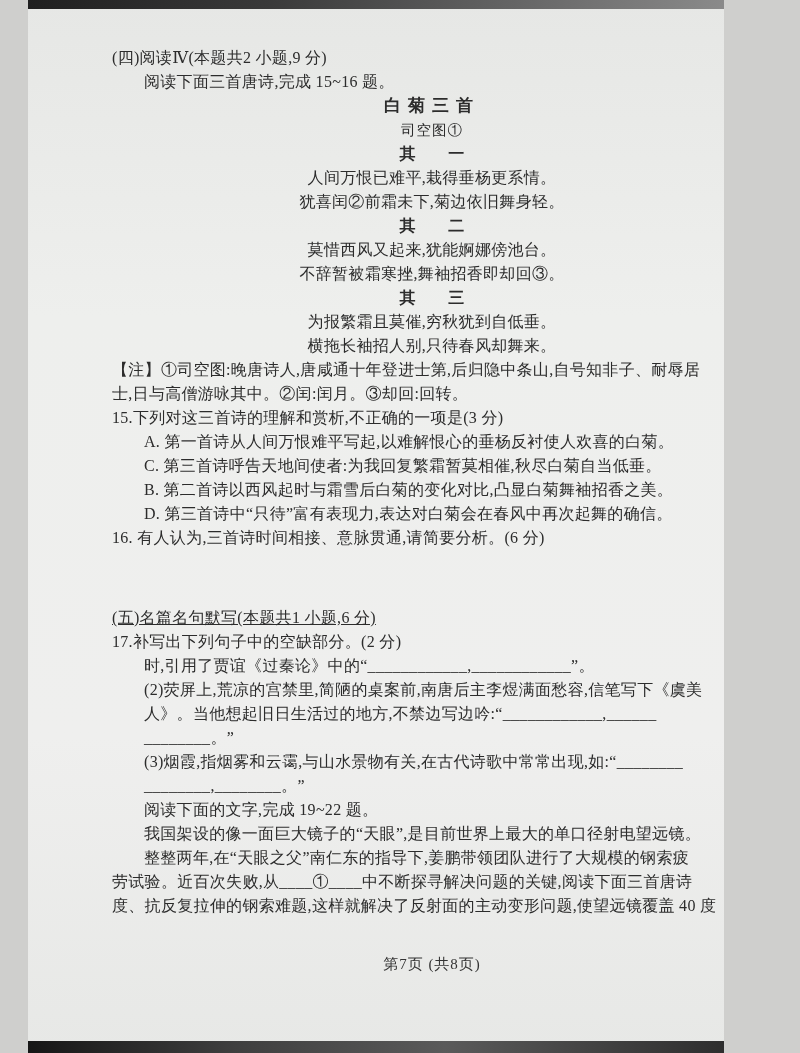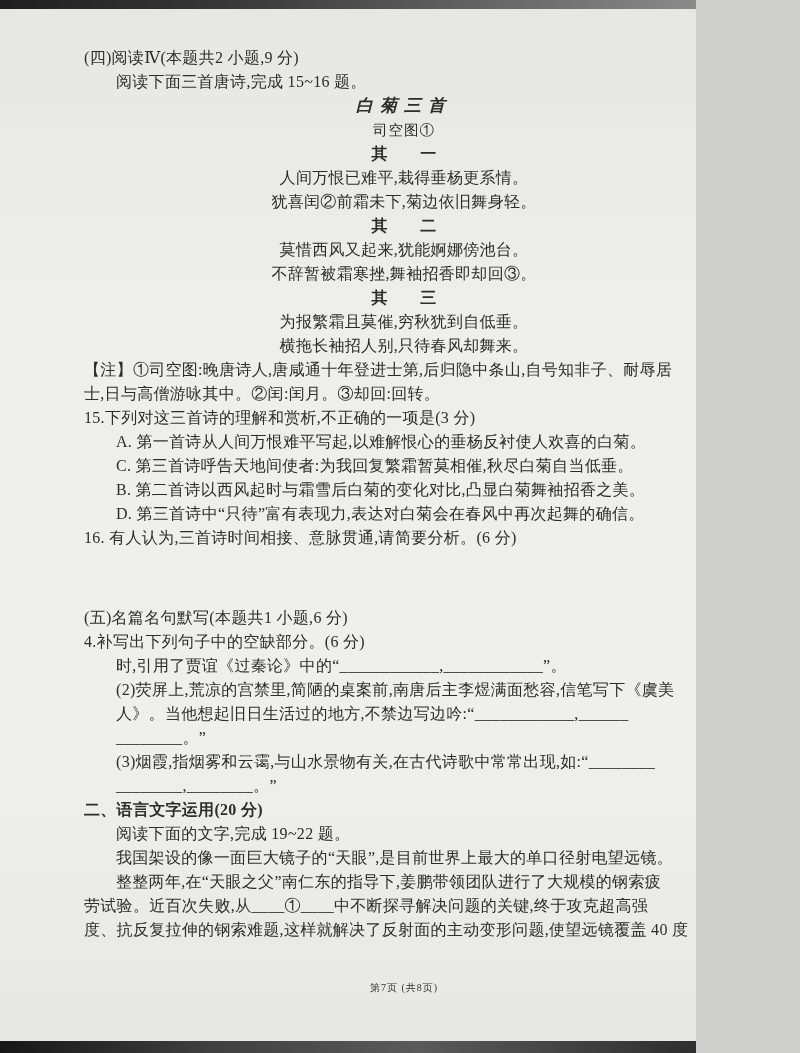--- a/index.html
+++ b/index.html
@@ -7,43 +7,44 @@
   body {
     font-family:"Liberation Serif","DejaVu Serif",serif;
     background:#cfcfcd;
   }
   .page {
     position:relative;
     width:696px; height:1053px;
     background:linear-gradient(180deg,#e6e7e5 0%, #eeefed 30%, #efefee 70%, #e7e8e6 100%);
     overflow:hidden;
     color:#2c2c2c;
+    margin-left:28px;
   }
   .scan-top {
     position:absolute; top:0; left:0; width:100%; height:9px;
     background:linear-gradient(90deg,#1f1f1f 0%, #3a3a3a 35%, #6b6b6b 75%, #8a8a8a 100%);
   }
   .scan-bottom {
     position:absolute; bottom:0; left:0; width:100%; height:12px;
     background:linear-gradient(90deg,#161616 0%, #3f3f3f 30%, #5a5a5a 60%, #2e2e2e 100%);
   }
   .content {
     position:absolute; top:46px; left:84px; width:640px;
     font-size:16px; line-height:24px;
     letter-spacing:0.3px;
   }
   .line { height:24px; white-space:nowrap; }
   .ind { padding-left:32px; }
   .center { text-align:center; }
   .bold { font-weight:bold; }
-  .poem-title { font-size:17px; letter-spacing:7px;font-style:italic; }
+  .poem-title { font-size:17px; letter-spacing:7px; }
   .author { font-size:14.5px; letter-spacing:1px; }
-  .gap-before-s5 { margin-top:56px; }
+  .gap-before-s5 { margin-top:56px;text-decoration:underline; }
   .footer {
-    text-align:center; margin-top:34px; font-size:10px; letter-spacing:1px;
+    text-align:center; margin-top:34px; font-size:15px; letter-spacing:1px;
     color:#333;
   }
 </style>
 </head>
 <body>
 
 <div class="page">
   <div class="scan-top"></div>
 
   <div class="content">
@@ -71,36 +72,35 @@
 
     <div class="line">15.下列对这三首诗的理解和赏析,不正确的一项是(3 分)</div>
     <div class="line ind">A. 第一首诗从人间万恨难平写起,以难解恨心的垂杨反衬使人欢喜的白菊。</div>
     <div class="line ind">C. 第三首诗呼告天地间使者:为我回复繁霜暂莫相催,秋尽白菊自当低垂。</div>
     <div class="line ind">B. 第二首诗以西风起时与霜雪后白菊的变化对比,凸显白菊舞袖招香之美。</div>
     <div class="line ind">D. 第三首诗中“只待”富有表现力,表达对白菊会在春风中再次起舞的确信。</div>
 
     <div class="line">16. 有人认为,三首诗时间相接、意脉贯通,请简要分析。(6 分)</div>
 
     <div class="line gap-before-s5">(五)名篇名句默写(本题共1 小题,6 分)</div>
-    <div class="line">4.补写出下列句子中的空缺部分。(6 分)</div>
+    <div class="line">17.补写出下列句子中的空缺部分。(2 分)</div>
 
     <div class="line ind">时,引用了贾谊《过秦论》中的“____________,____________”。</div>
 
     <div class="line ind">(2)荧屏上,荒凉的宫禁里,简陋的桌案前,南唐后主李煜满面愁容,信笔写下《虞美</div>
     <div class="line ind">人》。当他想起旧日生活过的地方,不禁边写边吟:“____________,______</div>
     <div class="line ind">________。”</div>
 
     <div class="line ind">(3)烟霞,指烟雾和云霭,与山水景物有关,在古代诗歌中常常出现,如:“________</div>
     <div class="line ind">________,________。”</div>
 
-    <div class="line bold">二、语言文字运用(20 分)</div>
     <div class="line ind">阅读下面的文字,完成 19~22 题。</div>
     <div class="line ind">我国架设的像一面巨大镜子的“天眼”,是目前世界上最大的单口径射电望远镜。</div>
     <div class="line ind">整整两年,在“天眼之父”南仁东的指导下,姜鹏带领团队进行了大规模的钢索疲</div>
-    <div class="line">劳试验。近百次失败,从____①____中不断探寻解决问题的关键,终于攻克超高强</div>
+    <div class="line">劳试验。近百次失败,从____①____中不断探寻解决问题的关键,阅读下面三首唐诗</div>
     <div class="line">度、抗反复拉伸的钢索难题,这样就解决了反射面的主动变形问题,使望远镜覆盖 40 度</div>
 
     <div class="footer">第7页 (共8页)</div>
 
   </div>
 
   <div class="scan-bottom"></div>
 </div>
 
 </body></html>

